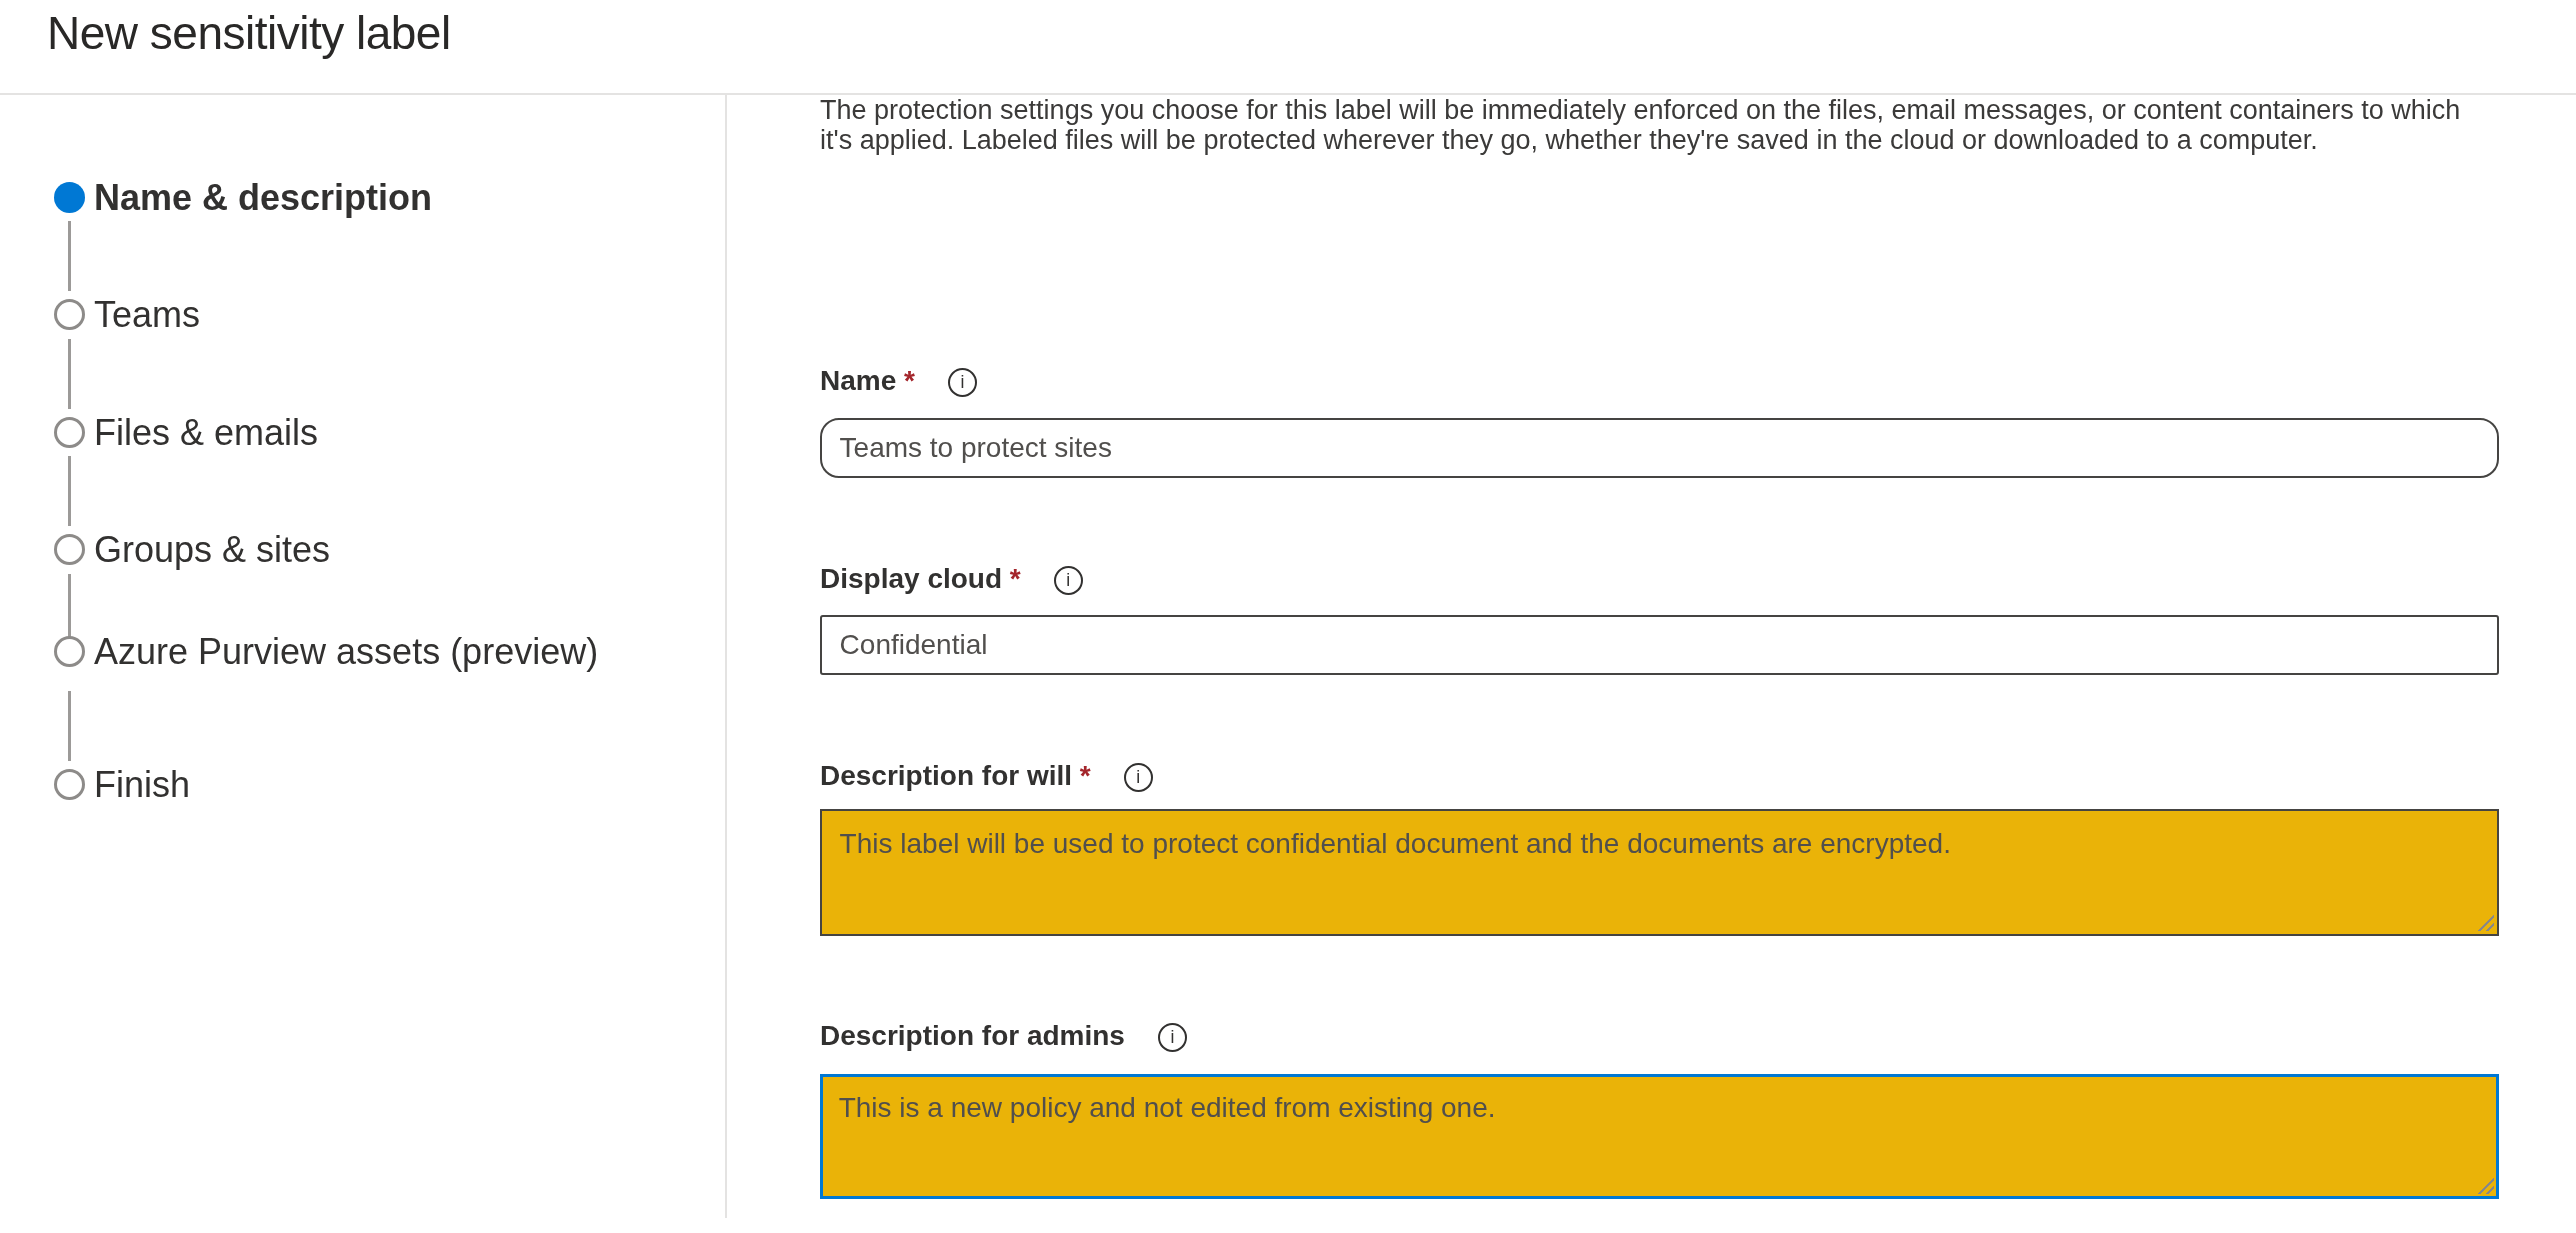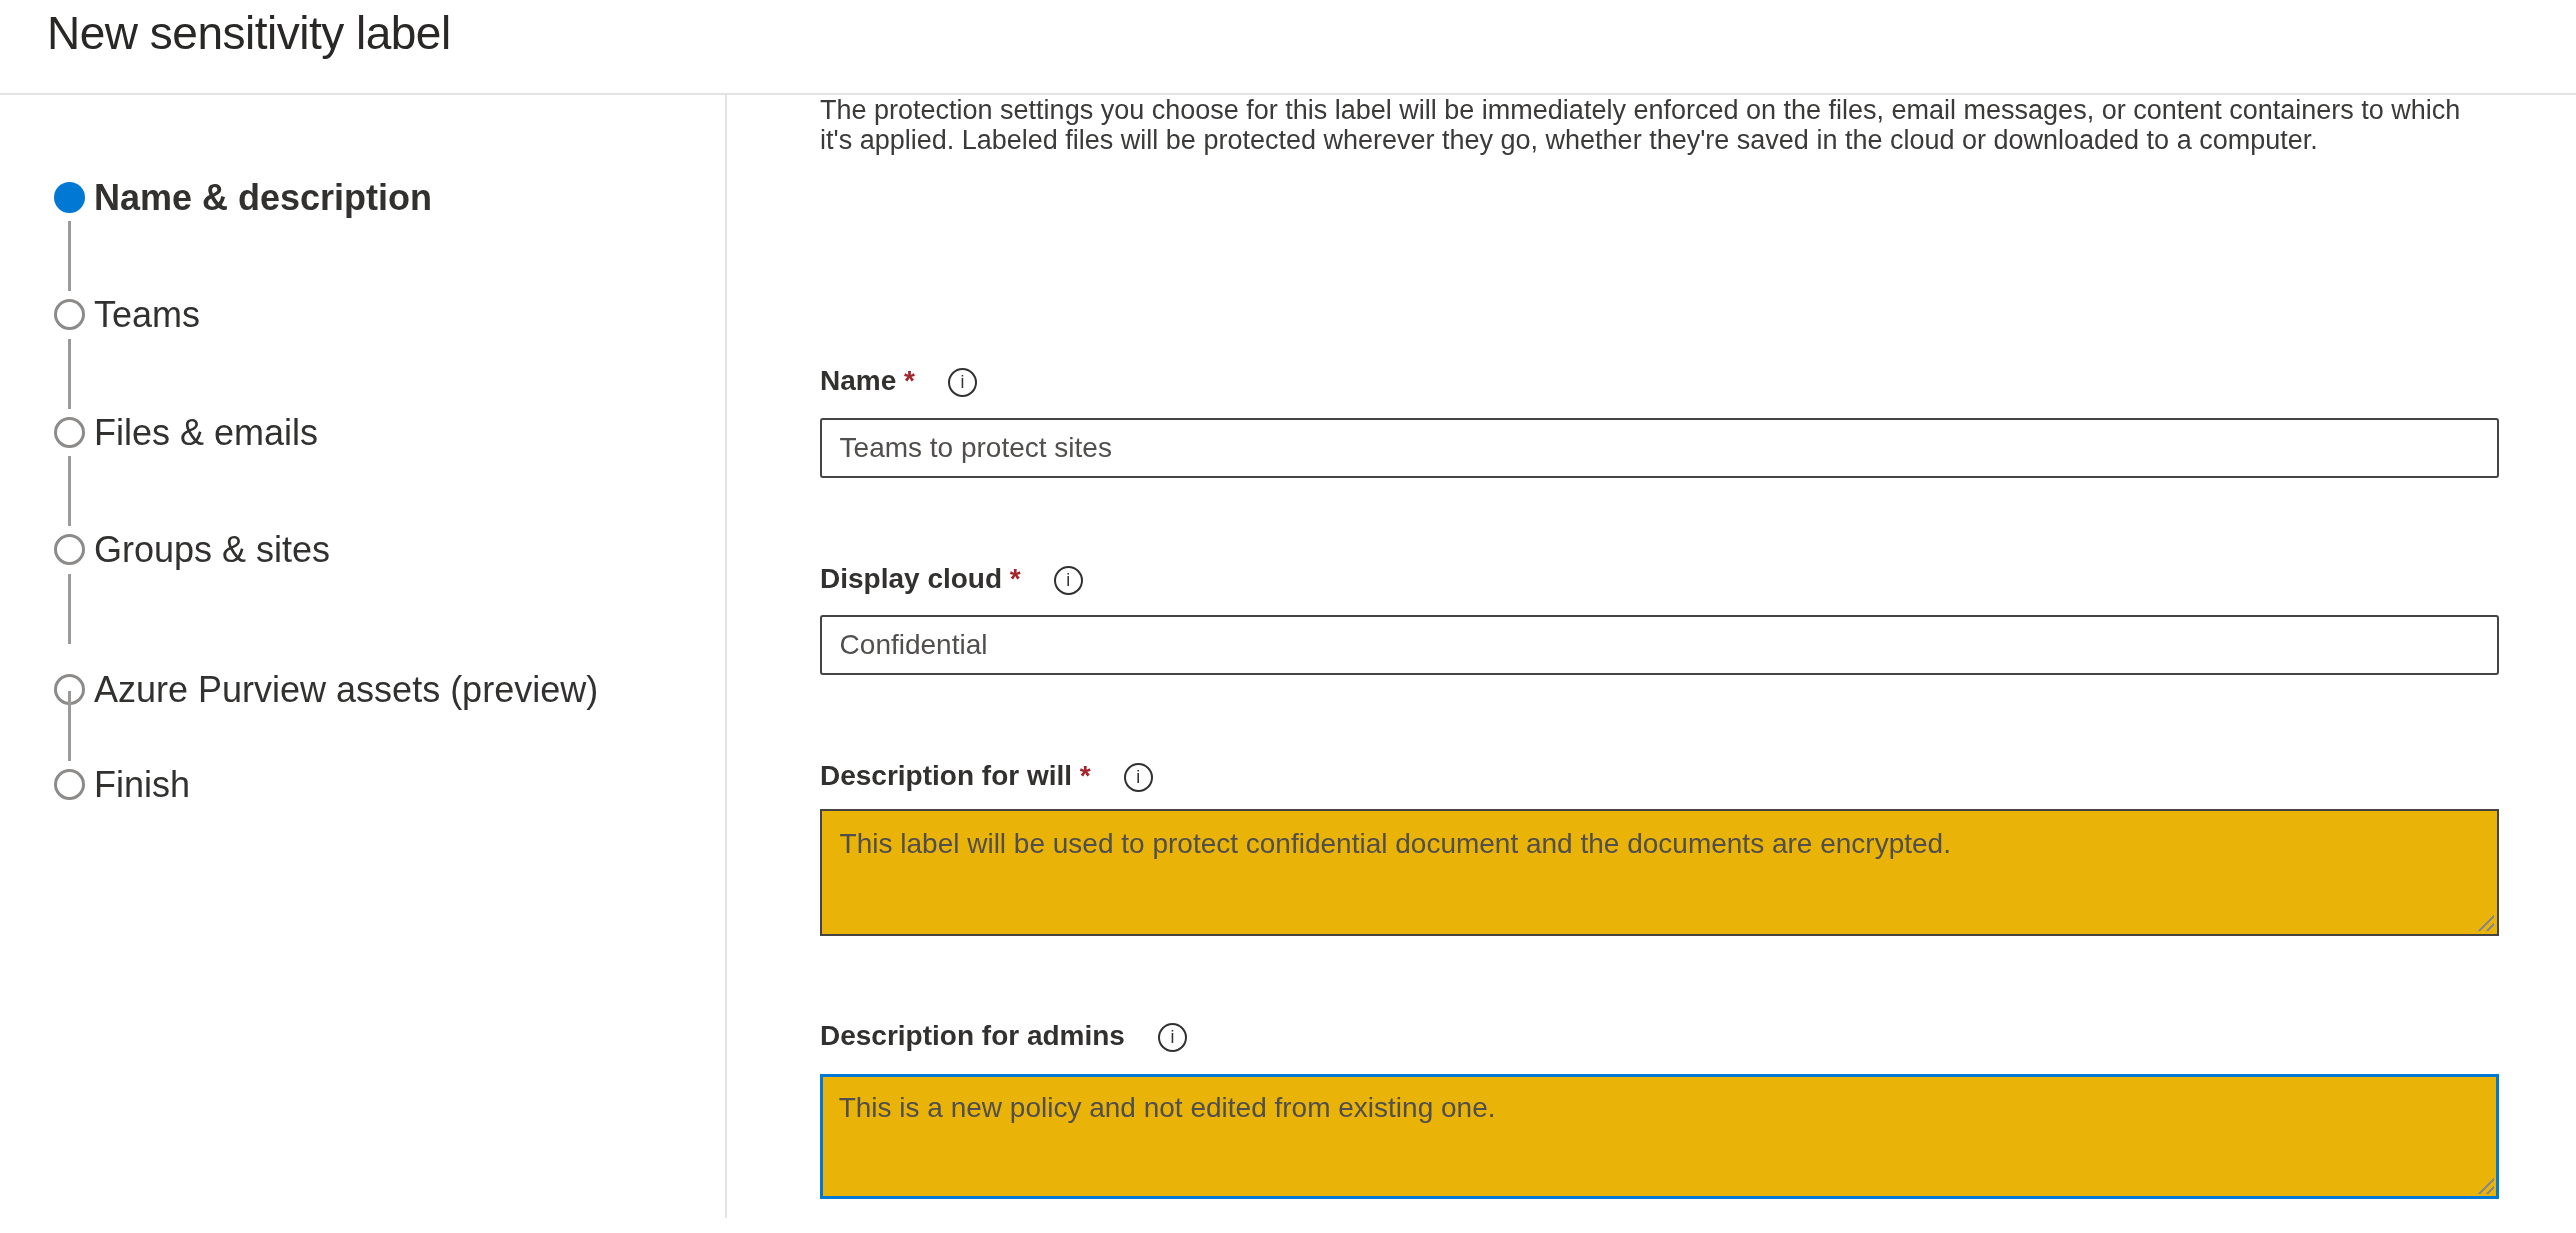--- a/index.html
+++ b/index.html
@@ -79,41 +79,41 @@
       <span class="step-label">Files &amp; emails</span>
     </div>
     <div class="connector" style="top:456px"></div>
 
     <div class="step" style="top:534px">
       <span class="step-dot upcoming"></span>
       <span class="step-label">Groups &amp; sites</span>
     </div>
     <div class="connector" style="top:574px"></div>
 
-    <div class="step" style="top:674px">
+    <div class="step" style="top:636px">
       <span class="step-dot upcoming"></span>
       <span class="step-label">Azure Purview assets (preview)</span>
     </div>
     <div class="connector" style="top:691px"></div>
 
     <div class="step" style="top:769px">
       <span class="step-dot upcoming"></span>
       <span class="step-label">Finish</span>
     </div>
   </nav>
 
   <main>
     <p class="intro">The protection settings you choose for this label will be immediately enforced on the files, email messages, or content containers to which it's applied. Labeled files will be protected wherever they go, whether they're saved in the cloud or downloaded to a computer.</p>
 
     <div class="label-row" style="top:364px">
       <span class="field-label">Name</span>
       <span class="req">*</span>
       <span class="info-icon">i</span>
     </div>
-    <input class="text-input" style="top: 418px;" type="text" value="Teams to protect sites">
+    <input class="text-input" style="top: 418px; border-radius: 19px;" type="text" value="Teams to protect sites">
 
     <div class="label-row" style="top:562px">
       <span class="field-label">Display cloud</span>
       <span class="req">*</span>
       <span class="info-icon">i</span>
     </div>
     <input class="text-input" style="top: 615px;" type="text" value="Confidential">
 
     <div class="label-row" style="top:759px">
       <span class="field-label">Description for will</span>

